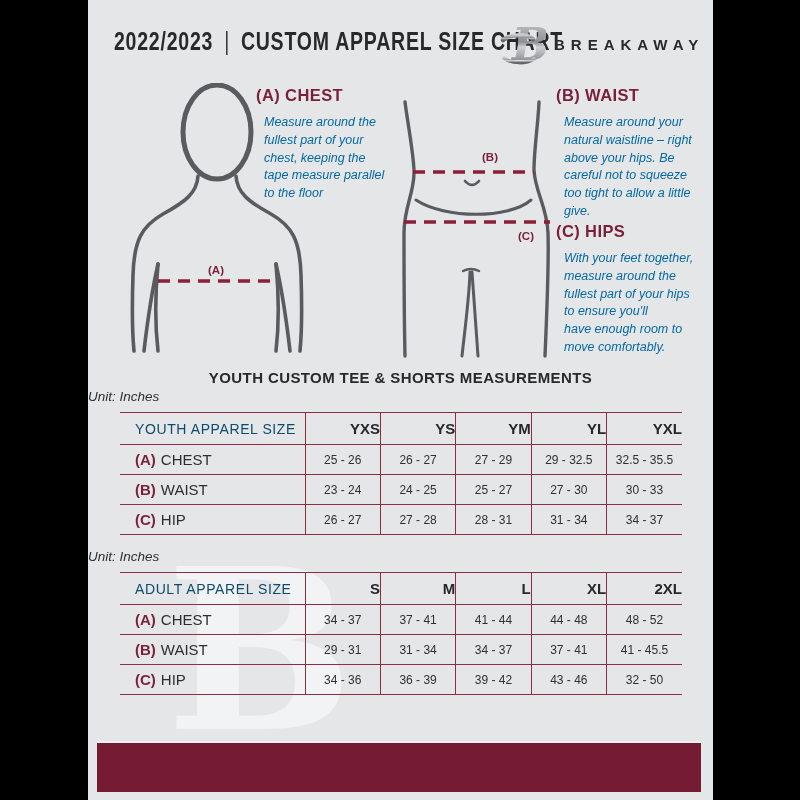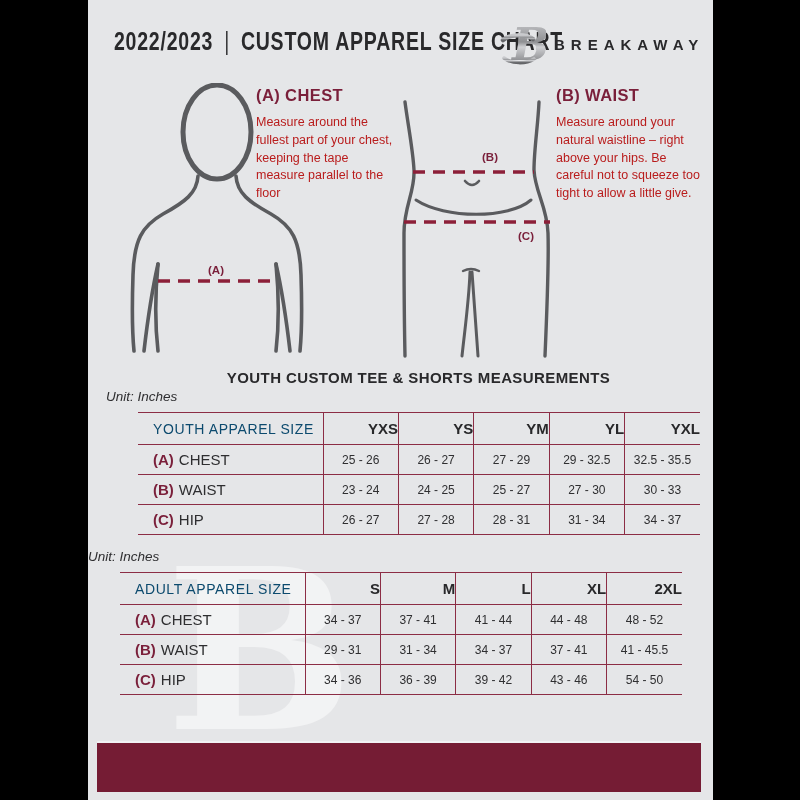--- a/index.html
+++ b/index.html
@@ -19,28 +19,28 @@
     font-size:222px;line-height:1;color:rgba(255,255,255,.5);z-index:0;}
 
   
   .fig{position:absolute;z-index:1;}
   .fig-torso{left:37px;top:83px;}
   .fig-lower{left:307px;top:100px;}
 
   
   .mblock{position:absolute;z-index:1;}
   .mblock h3{margin:0 0 9px 0;font-size:16.5px;font-weight:700;color:#7a1f3a;letter-spacing:.4px;}
-  .mblock p{margin:0;font-size:12.5px;line-height:1.42;color:#b91c1c;white-space:pre-line;}
+  .mblock p{margin:8px;font-style:italic;font-size:12.5px;line-height:1.42;color:#0369a1;white-space:pre-line;}
   .mb-chest{left:168px;top:86px;width:142px;}
   .mb-waist{left:468px;top:86px;width:148px;}
   .mb-hips{left:468px;top:222px;width:152px;}
 
   
   .section{position:absolute;left:0;width:625px;z-index:1;}
-  .sec-youth{top:369px;padding-left:18px;}
+  .sec-youth{top:369px;}
   .sec-adult{top:546px;}
   .sec-title{text-align:center;font-weight:700;font-size:15px;letter-spacing:.4px;color:#29292b;}
   .sec-unit{text-align:left;font-style:italic;font-size:13.5px;color:#2e2e30;margin-top:3px;}
   .tbl-wrap{margin:8px 0 0 32px;}
   table{border-collapse:collapse;table-layout:fixed;width:562px;background:transparent;}
   th,td{padding:0;vertical-align:middle;}
   thead th{height:31px;border-top:1.5px solid #8c2d45;border-bottom:1.5px solid #8c2d45;}
   tbody td{height:29px;border-bottom:1.5px solid #8c2d45;}
   th + th, td + td{border-left:1.5px solid #8c2d45;}
   th.lab{font-weight:400;font-size:14px;letter-spacing:.6px;color:#0c4a6e;text-align:left;padding-left:15px;}
@@ -112,20 +112,25 @@
   </svg>
 
   <div class="mblock mb-chest">
     <h3>(A) CHEST</h3>
     <p>Measure around the fullest part of your chest, keeping the tape measure parallel to the floor</p>
   </div>
   <div class="mblock mb-waist">
     <h3>(B) WAIST</h3>
     <p>Measure around your natural waistline – right above your hips. Be careful not to squeeze too tight to allow a little give.</p>
   </div>
+  <div class="mblock mb-hips">
+    <h3>(C) HIPS</h3>
+    <p>With your feet together, measure around the fullest part of your hips to ensure you'll
+have enough room to move comfortably.</p>
+  </div>
 
   <div class="section sec-youth">
     <div class="sec-title">YOUTH CUSTOM TEE &amp; SHORTS MEASUREMENTS</div>
     <div class="sec-unit">Unit: Inches</div>
     <div class="tbl-wrap">
         <table>
           <colgroup>
             <col style="width: 185px;">
             <col style="width: 75.4px;">
             <col style="width: 75.4px;">
@@ -211,21 +216,21 @@
               <td class="val">34 - 37</td>
               <td class="val">37 - 41</td>
               <td class="val">41 - 45.5</td>
             </tr>
             <tr>
               <td class="lab"><span class="pfx">(C)</span>HIP</td>
               <td class="val">34 - 36</td>
               <td class="val">36 - 39</td>
               <td class="val">39 - 42</td>
               <td class="val">43 - 46</td>
-              <td class="val">54 - 50</td>
+              <td class="val">32 - 50</td>
             </tr>
           </tbody>
         </table>
       </div>
   </div>
 
   <div class="footer-bar"></div>
 
 </div>
 

